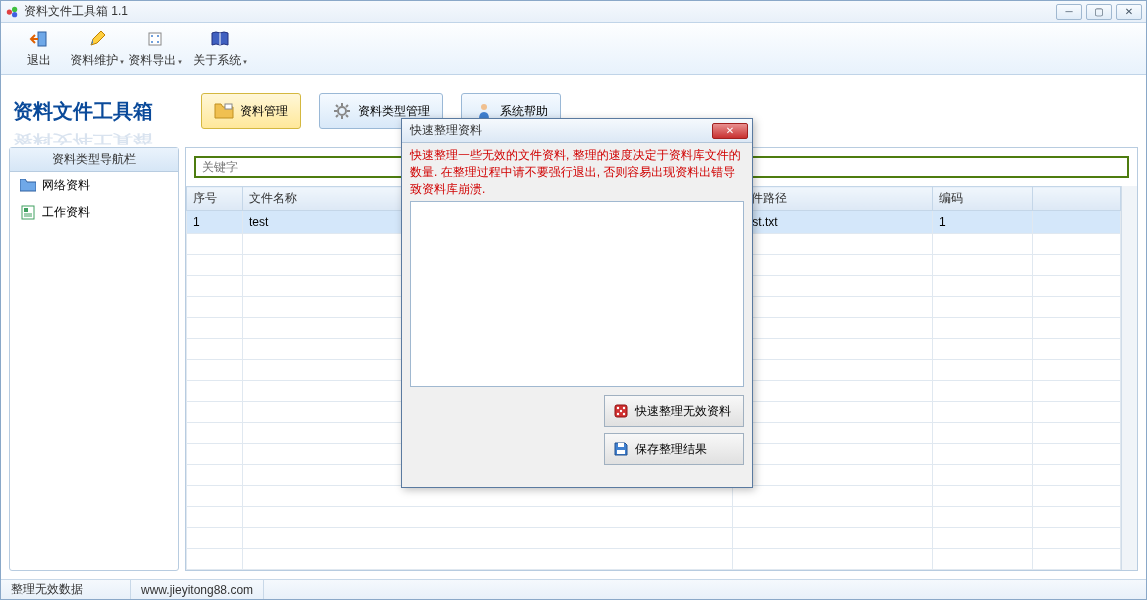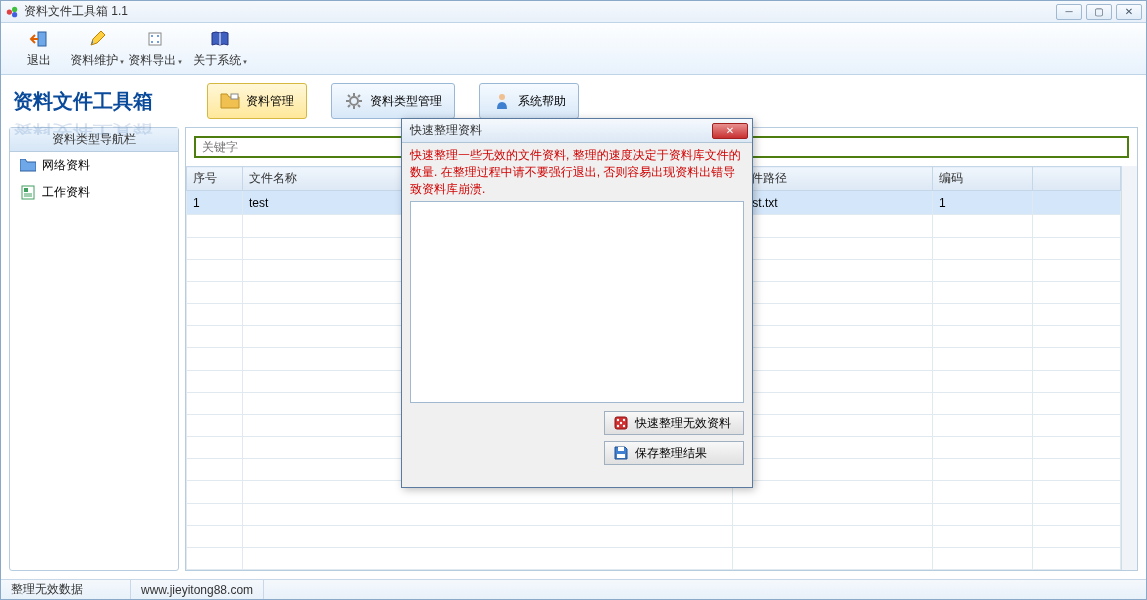--- a/index.html
+++ b/index.html
@@ -9,24 +9,24 @@
 .titlebar .app-icon { width: 14px; height: 14px; margin-right: 5px; }
 .titlebar .title { flex: 1; color: #333; }
 .win-controls { display: flex; gap: 4px; }
 .win-btn { width: 26px; height: 16px; border: 1px solid #a0b8d0; border-radius: 2px; background: linear-gradient(#f8fbfe, #e0ecf8); display: flex; align-items: center; justify-content: center; font-size: 10px; color: #456; cursor: default; }
 .toolbar { height: 52px; background: linear-gradient(#fdfeff, #e8f2fc); border-bottom: 1px solid #c0d4e8; display: flex; align-items: flex-end; padding: 2px 10px; gap: 2px; }
 .tool-btn { display: flex; flex-direction: column; align-items: center; justify-content: center; width: 56px; height: 48px; cursor: default; }
 .tool-btn .ico { width: 22px; height: 22px; display: flex; align-items: center; justify-content: center; font-size: 16px; }
 .tool-btn .lbl { color: #333; margin-top: 2px; }
 .tool-btn .arrow { font-size: 7px; color: #555; margin-left: 2px; }
 .tool-sep { width: 5px; height: 40px; }
-.header-row { display: flex; align-items: center; padding: 8px 12px; gap: 24px; }
+.header-row { display: flex; align-items: center; padding: 18px 12px; gap: 4px; }
 .app-title { font-size: 20px; font-weight: bold; color: #0a4a9a; margin-right: 30px; position: relative; }
 .app-title::after { content: attr(data-reflect); position: absolute; left: 0; top: 100%; transform: scaleY(-0.6); opacity: 0.15; color: #0a4a9a; }
-.tab-btn { height: 36px; border: 1px solid #9ab8d6; border-radius: 3px; background: linear-gradient(#f5faff, #d8e8f8); display: flex; align-items: center; padding: 0 12px; gap: 6px; cursor: default; }
+.tab-btn { height: 36px; border: 1px solid #9ab8d6; border-radius: 3px; background: linear-gradient(#f5faff, #d8e8f8); display: flex; align-items: center; padding: 0 12px; gap: 6px; cursor: default; margin-left: 14px; }
 .tab-btn.active { background: linear-gradient(#fff7d8, #ffe89a); border-color: #d4b840; }
 .tab-ico { width: 20px; height: 20px; display: flex; align-items: center; justify-content: center; font-size: 14px; }
 .main-area { flex: 1; display: flex; padding: 0 8px 8px 8px; gap: 6px; overflow: hidden; }
 .sidebar { width: 170px; border: 1px solid #b8cce0; border-radius: 3px; background: #fff; display: flex; flex-direction: column; }
 .sidebar-header { height: 24px; background: linear-gradient(#eaf3fc, #d6e6f6); border-bottom: 1px solid #b8cce0; display: flex; align-items: center; justify-content: center; color: #333; }
 .sidebar-item { display: flex; align-items: center; padding: 5px 10px; gap: 6px; cursor: default; }
 .sidebar-item .ico { width: 16px; height: 16px; display: flex; align-items: center; justify-content: center; }
 .content { flex: 1; border: 1px solid #b8cce0; background: #fff; display: flex; flex-direction: column; }
 .search-row { padding: 8px; }
 .search-input { width: 100%; height: 22px; border: 2px solid #4d7c0f; padding: 8px 6px; color: #888; }
@@ -41,21 +41,21 @@
 .status-cell { padding: 0 10px; border-right: 1px solid #c8d8e8; height: 100%; display: flex; align-items: center; color: #333; }
 .modal-overlay { position: absolute; left: 0; top: 2px; width: 100%; height: 100%; pointer-events: none; }
 .modal { position: absolute; left: 400px; top: 115px; width: 352px; height: 370px; border: 1px solid #5a7aa0; background: #f0f0f0; box-shadow: 2px 2px 8px rgba(0,0,0,0.25); pointer-events: auto; display: flex; flex-direction: column; }
 .modal-titlebar { height: 24px; background: linear-gradient(#f5f9fd, #dce8f5); border-bottom: 1px solid #b0c4d8; display: flex; align-items: center; padding: 0 4px 0 8px; }
 .modal-titlebar .title { flex: 1; color: #333; }
 .modal-close { width: 36px; height: 16px; background: linear-gradient(#e89090, #c83030); border: 1px solid #a02020; border-radius: 2px; color: #fff; display: flex; align-items: center; justify-content: center; font-size: 10px; cursor: default; }
 .modal-body { padding: 4px 8px 16px 8px; flex: 1; display: flex; flex-direction: column; }
 .modal-warning { color: #d00000; line-height: 1.4; margin-bottom: 4px; }
 .modal-textarea { flex: 1; border: 1px solid #a0b8d0; background: #fff; margin-bottom: 8px; }
 .modal-btn-row { display: flex; justify-content: flex-end; margin-bottom: 6px; }
-.modal-btn { width: 140px; height: 24px; border: 1px solid #a0b0c0; background: linear-gradient(#f8f8f8, #e0e0e0); display: flex; align-items: center; padding: 0 8px; gap: 6px; cursor: default; }
+.modal-btn { width: 140px; height: 32px; border: 1px solid #a0b0c0; background: linear-gradient(#f8f8f8, #e0e0e0); display: flex; align-items: center; padding: 0 8px; gap: 6px; cursor: default; }
 .modal-btn .ico { width: 16px; height: 16px; display: flex; align-items: center; justify-content: center; }
 svg { display: block; }
 </style>
 </head>
 <body>
 
 <div class="window">
   <div class="titlebar">
     <span class="app-icon">
       <svg viewBox="0 0 16 16" width="14" height="14">

